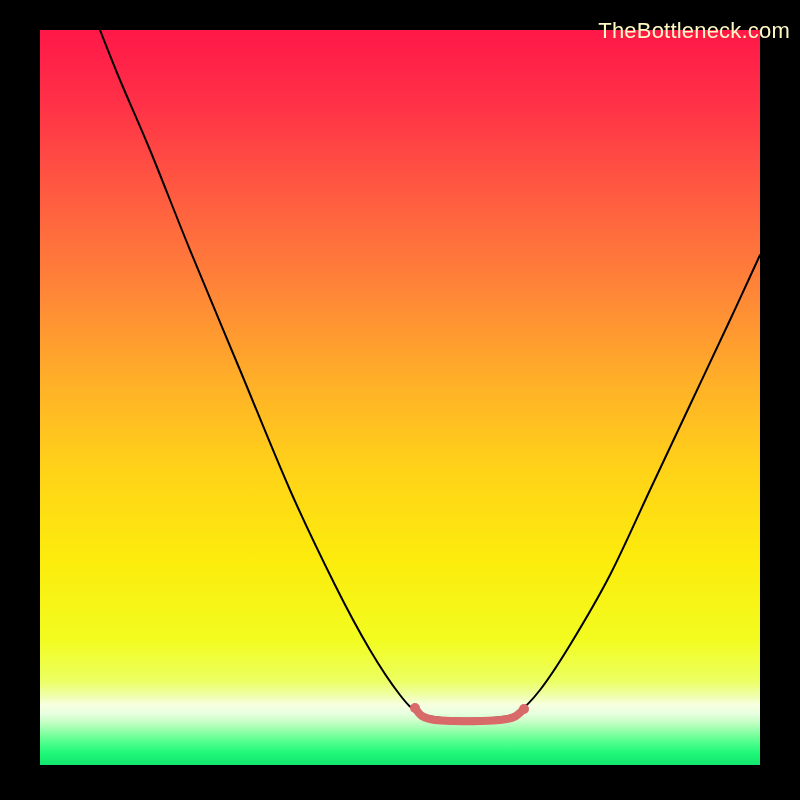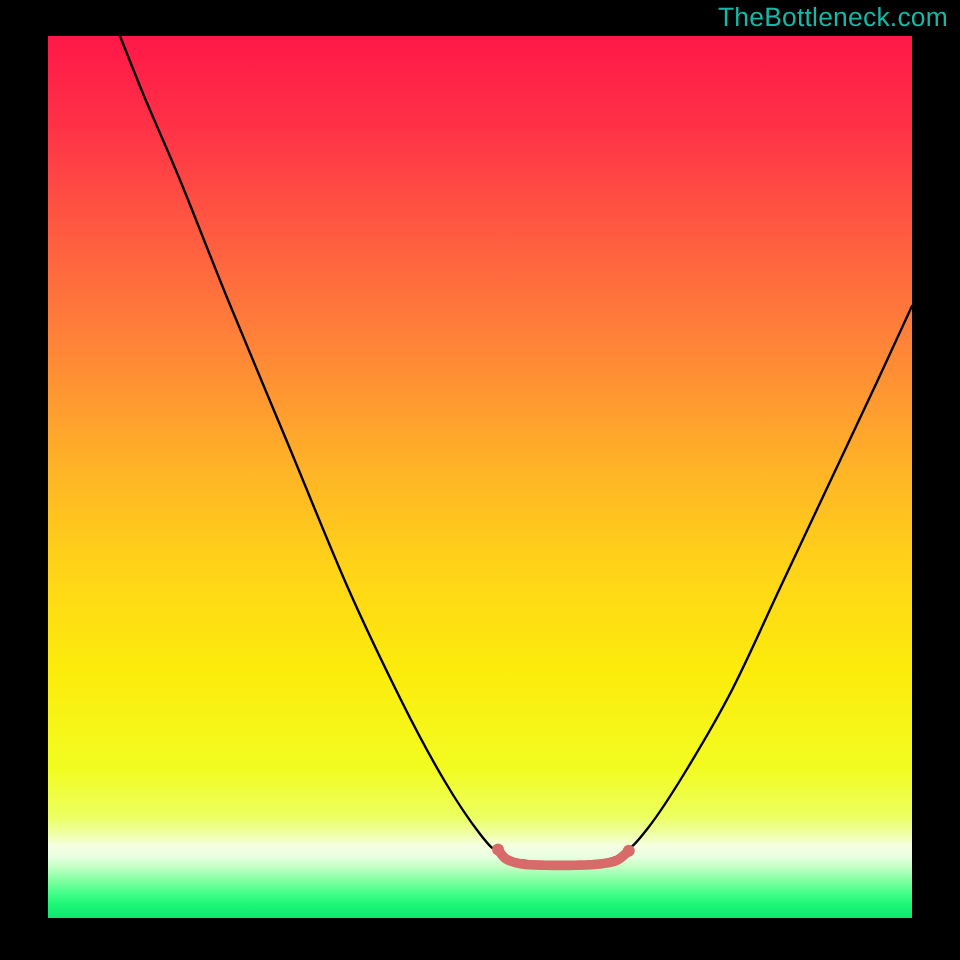--- a/index.html
+++ b/index.html
@@ -14,23 +14,23 @@
   .frame {
     position: absolute;
     left: 0;
     top: 0;
     width: 800px;
     height: 800px;
     box-sizing: border-box;
   }
   .watermark {
     position: absolute;
-    top: 2px;
+    top: 18px;
     right: 10px;
-    color: #14b8a6;
+    color: #fef9c3;
     font-size: 22px;
     font-weight: 500;
     z-index: 20;
     letter-spacing: 0.2px;
   }
   .plot-area {
     position: absolute;
     left: 40px;
     top: 30px;
     width: 720px;

